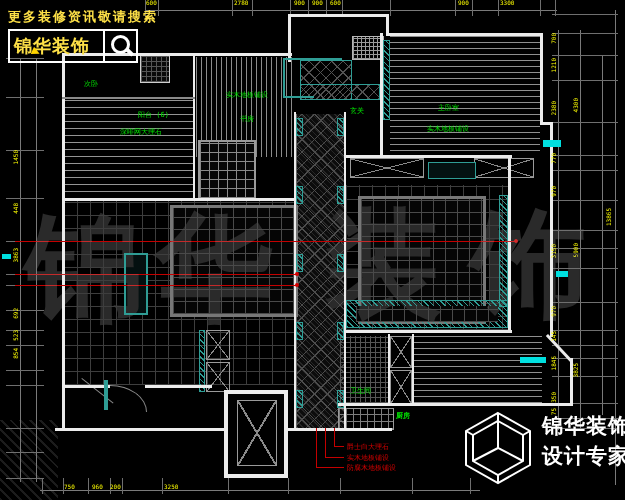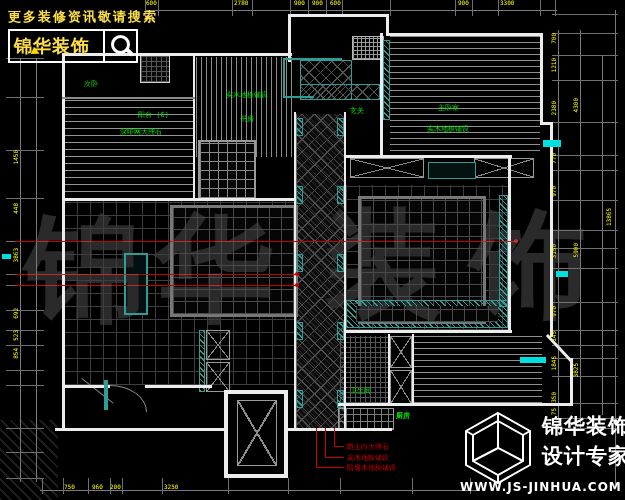--- a/index.html
+++ b/index.html
@@ -240,21 +240,20 @@
         <polyline points="40,11 40,38 65,51"></polyline>
         <polyline points="15,51 40,38"></polyline>
         <polyline points="40,3 40,11"></polyline>
         <polyline points="8,21 15,25"></polyline>
         <polyline points="72,21 65,25"></polyline>
         <polyline points="40,73 40,65"></polyline>
       </g>
     </svg>
     <span class="brand">锦华装饰</span>
     <span class="tag">设计专家</span>
-    <span class="url">WWW.JS-JINHUA.COM</span>
   </div>
 
 <div class="ext" style="left: 6px; top: 58px; width: 38px; height: 1px;"></div>
     <div class="ext" style="left: 6px; top: 97px; width: 38px; height: 1px;"></div>
     <div class="ext" style="left: 6px; top: 150px; width: 38px; height: 1px;"></div>
     <div class="ext" style="left: 6px; top: 198px; width: 38px; height: 1px;"></div>
     <div class="ext" style="left: 6px; top: 241px; width: 38px; height: 1px;"></div>
     <div class="ext" style="left: 6px; top: 274px; width: 38px; height: 1px;"></div>
     <div class="ext" style="left: 6px; top: 285px; width: 38px; height: 1px;"></div>
     <div class="ext" style="left: 6px; top: 310px; width: 38px; height: 1px;"></div>

